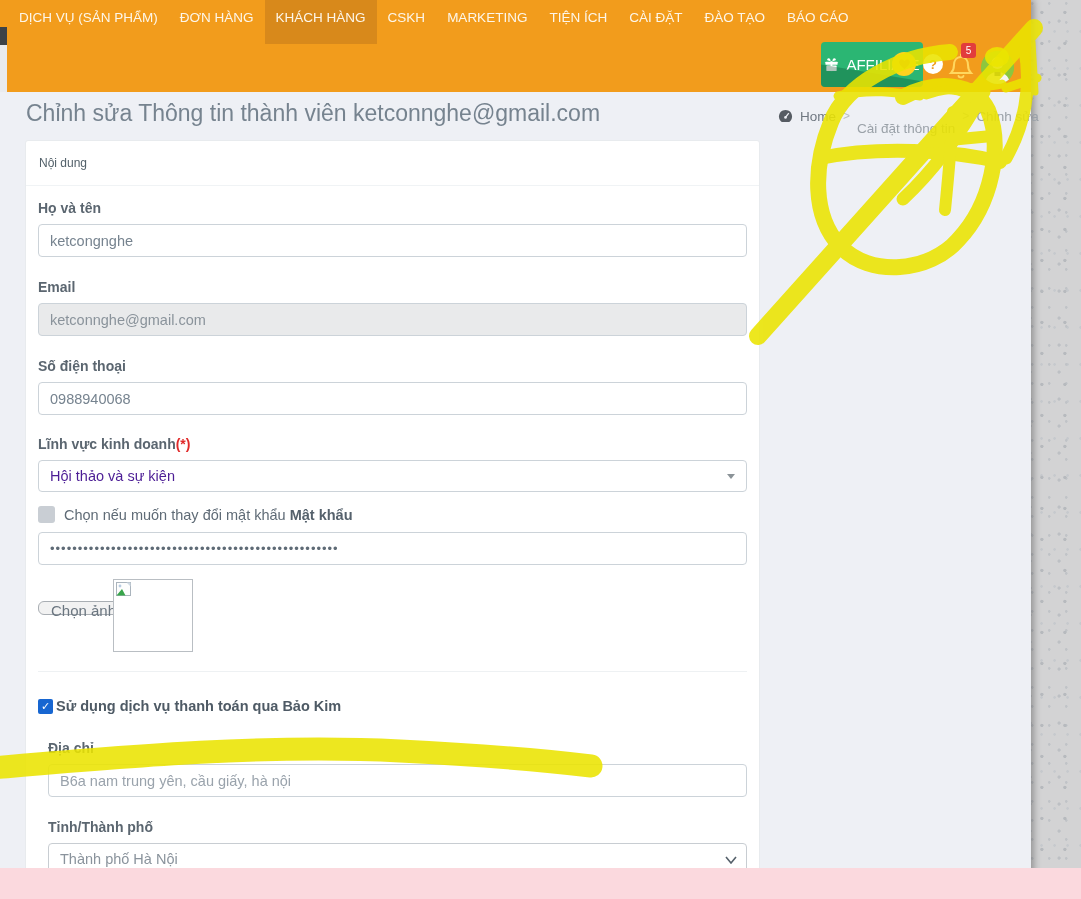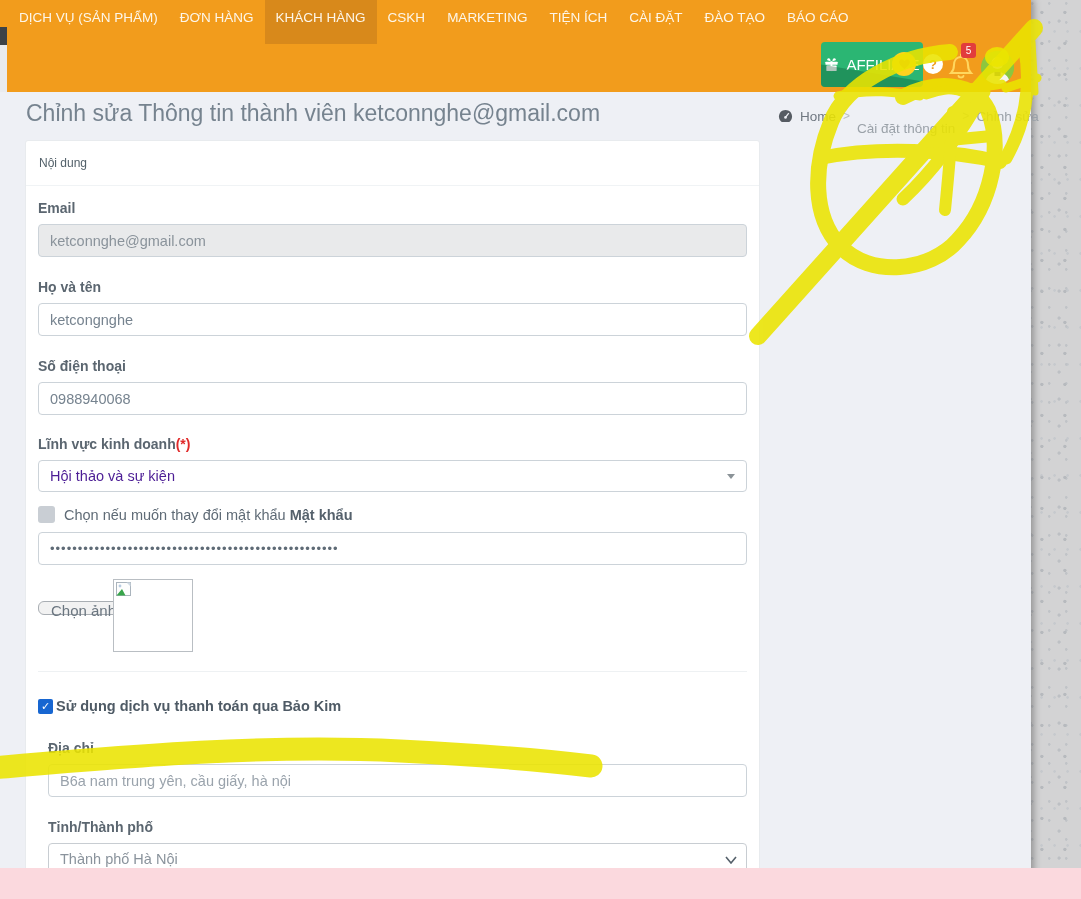--- a/index.html
+++ b/index.html
@@ -204,27 +204,27 @@
     <a href="#" style="text-decoration:none;color:#9aa1a8;margin-top:12px;">Cài đặt thông tin</a>
     <span class="sep">&gt;</span>
     <span>Chỉnh sửa</span>
   </div>
 
   <section class="panel">
     <div class="panel-heading">Nội dung</div>
     <div class="panel-body">
 
       <div class="group">
+        <label class="form-label">Họ và tên</label>
+        <input class="form-input" value="ketcongnghe" style="">
+      </div>
+
+      <div class="group">
         <label class="form-label">Email</label>
         <input class="form-input" disabled="" value="ketconnghe@gmail.com" style="">
-      </div>
-
-      <div class="group">
-        <label class="form-label">Họ và tên</label>
-        <input class="form-input" value="ketcongnghe" style="">
       </div>
 
       <div class="group phone">
         <label class="form-label">Số điện thoại</label>
         <input class="form-input" value="0988940068" style="">
       </div>
 
       <div>
         <label class="form-label"><span>Lĩnh vực kinh doanh</span><span class="req">(*)</span></label>
         <div class="fake-select">

